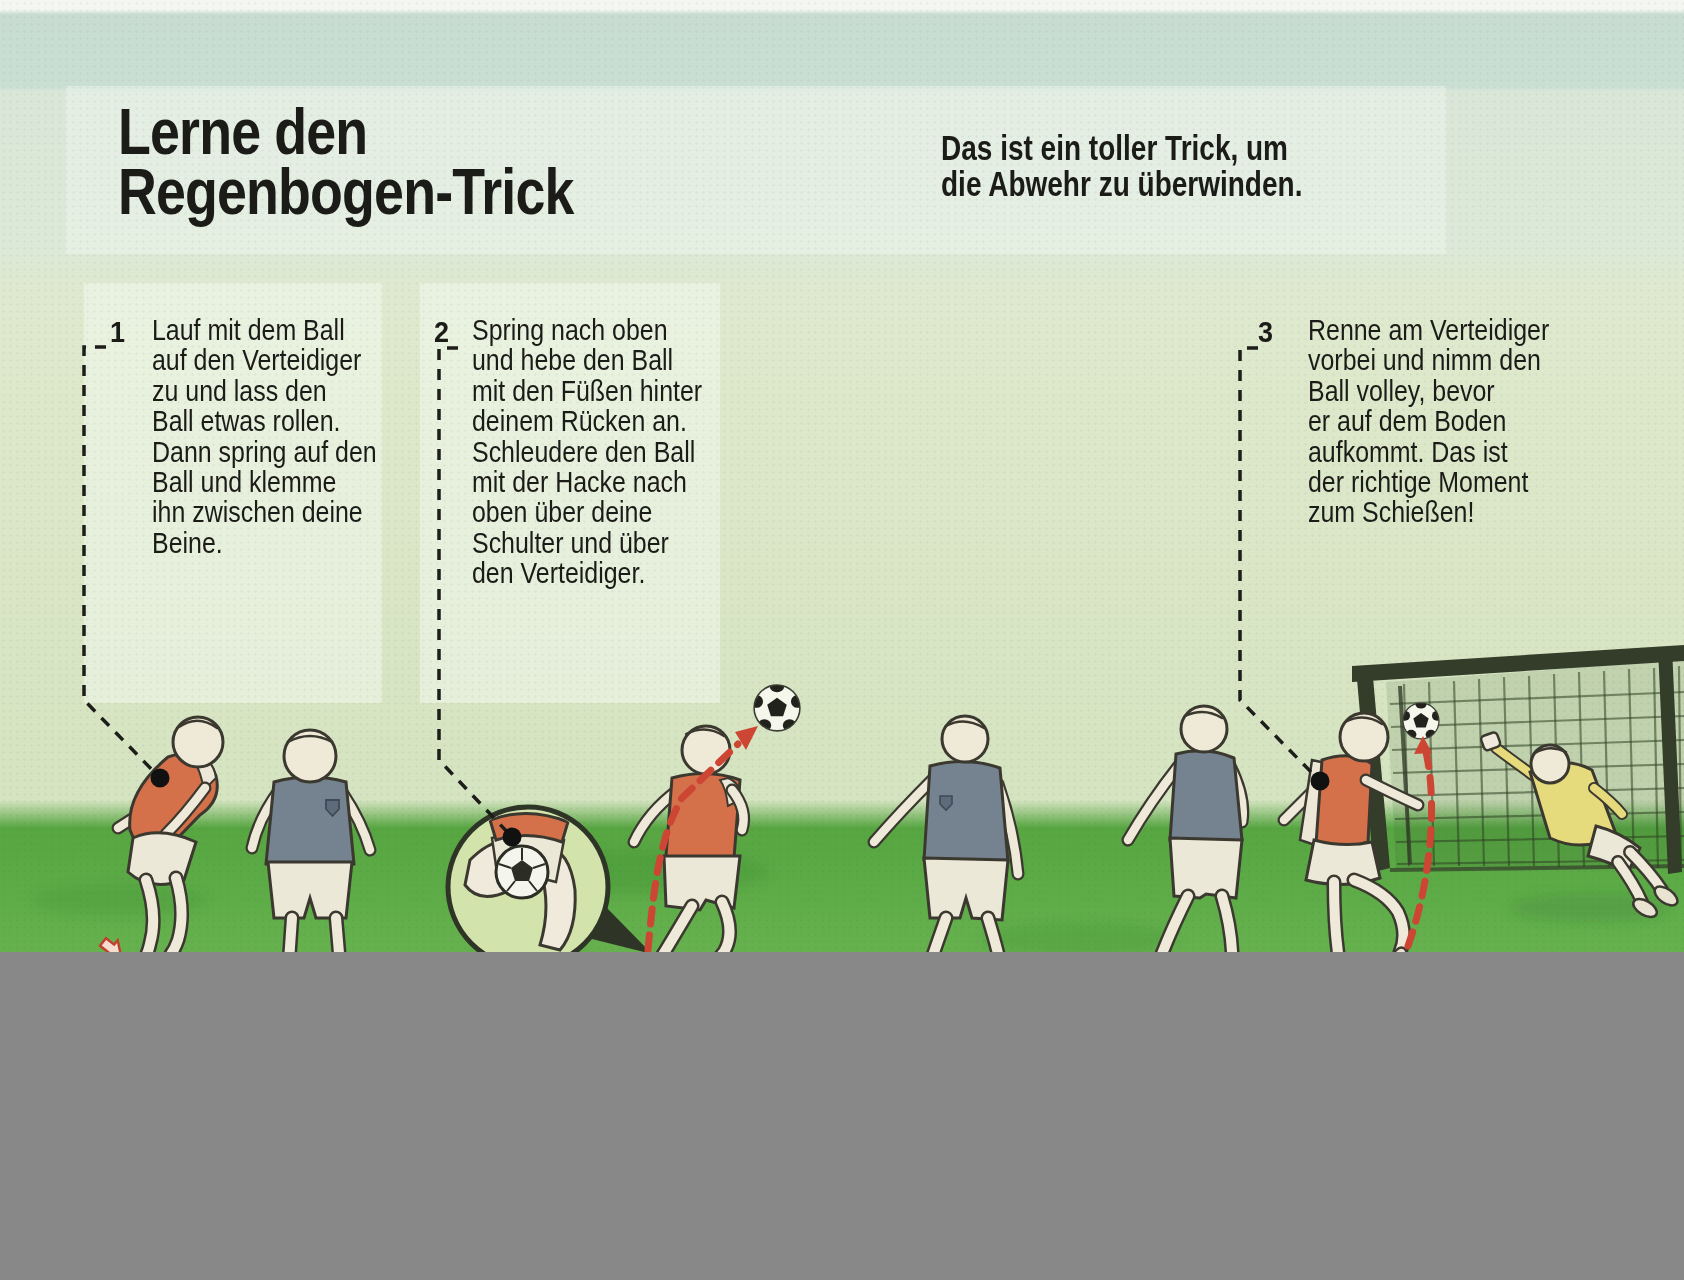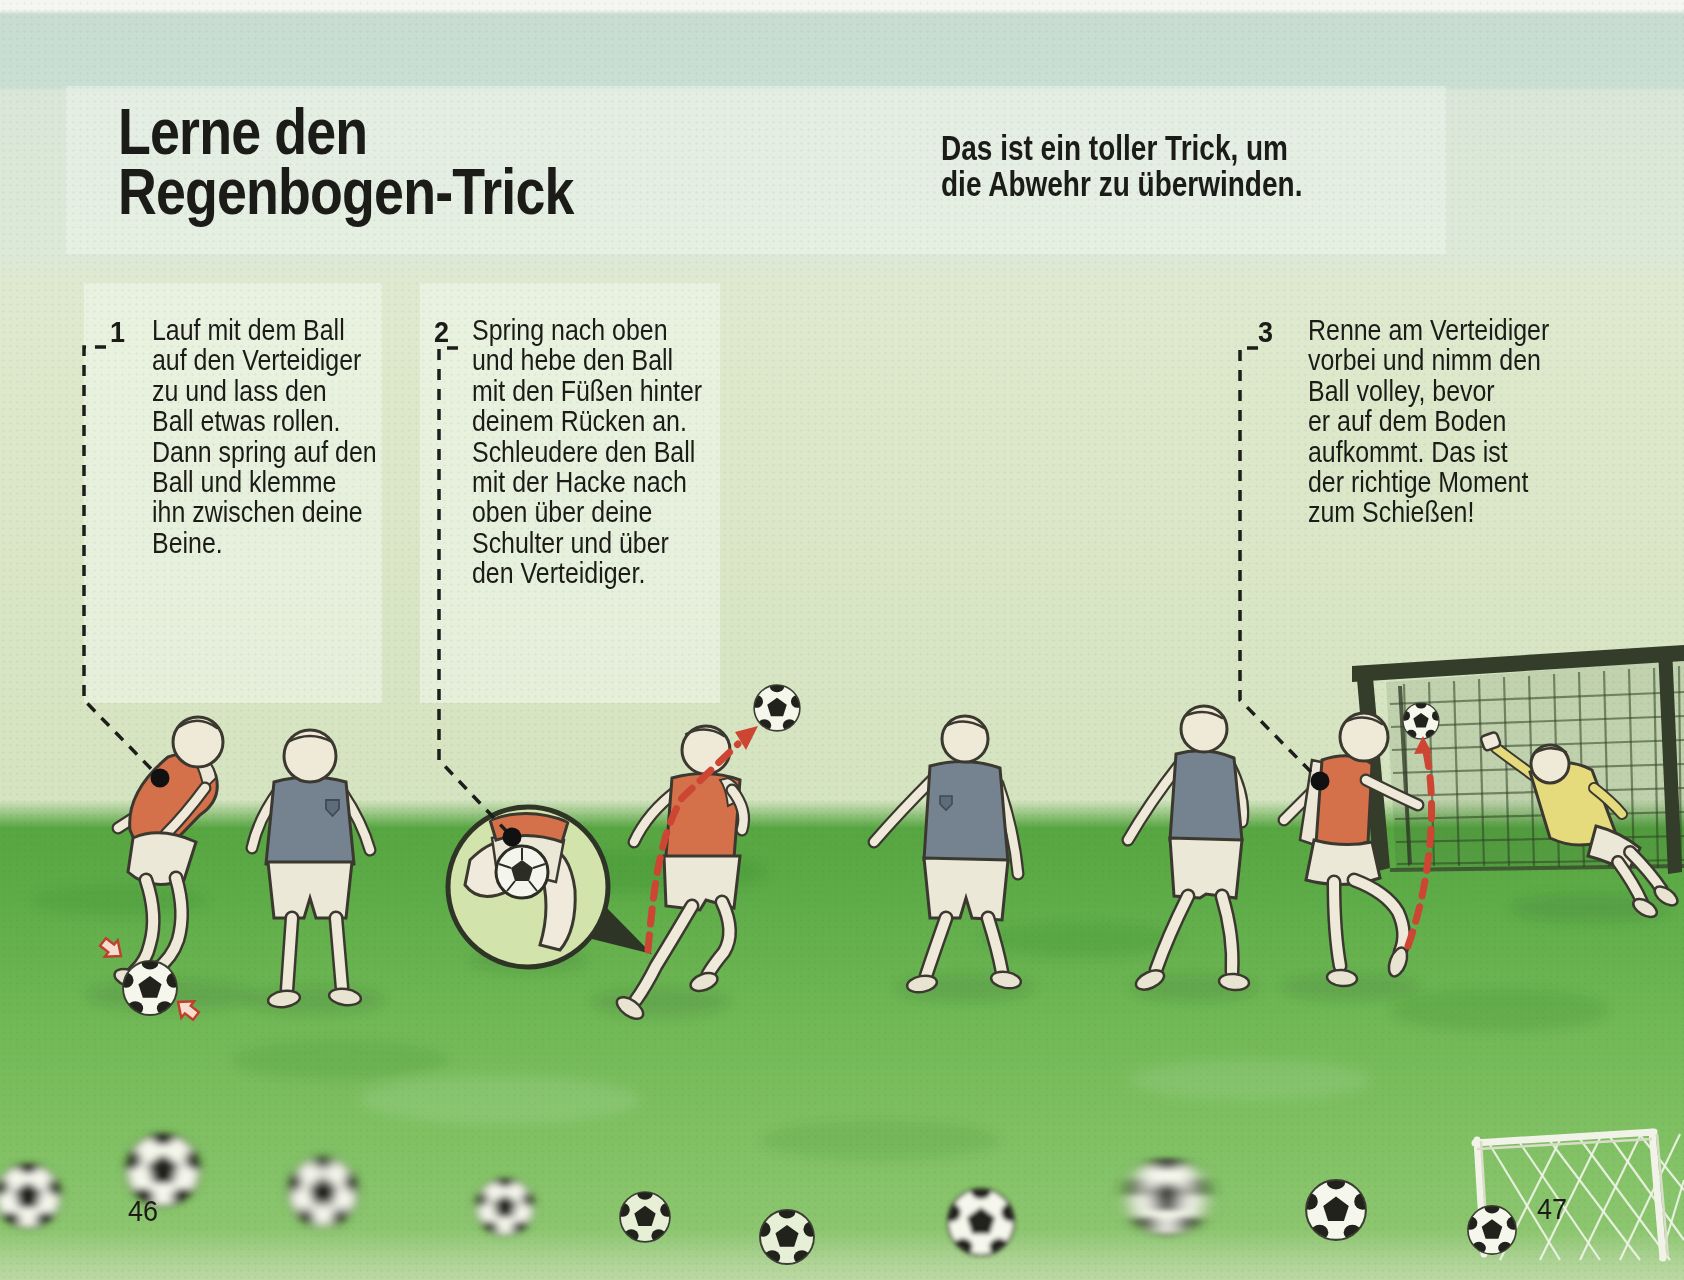--- a/index.html
+++ b/index.html
@@ -1,16 +1,16 @@
 <!DOCTYPE html>
 <html><head>
 <meta charset="utf-8">
 <style>
   html,body{margin:0;padding:0;background:#888;}
-  .page{position:relative;width:1684px;height:1280px;overflow:hidden;
+  .page{position:relative;width:1684px;height:952px;overflow:hidden;
         font-family:"Liberation Sans",sans-serif;color:#1b1b18;}
   
   .bg-sky{position:absolute;left:0;top:0;width:1684px;height:830px;
     background:linear-gradient(to bottom,
       #f3f6f1 0%, #f3f6f1 1.2%,
       #c8dcd2 1.7%, #cadfd4 10.3%,
       #dae7d8 11.2%, #dce9d8 30%,
       #dfe9cf 35%, #dde8ca 50%,
       #d4e3c0 100%);}
   .bg-field{position:absolute;left:0;top:800px;width:1684px;height:480px;

